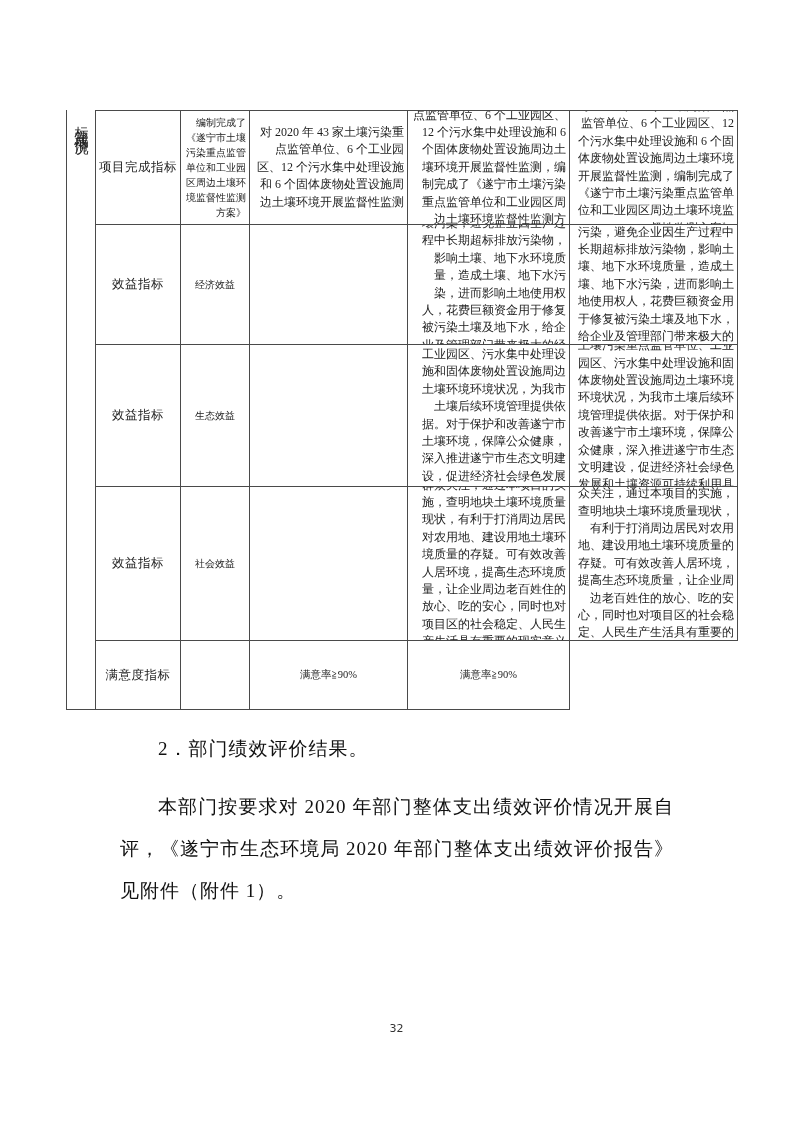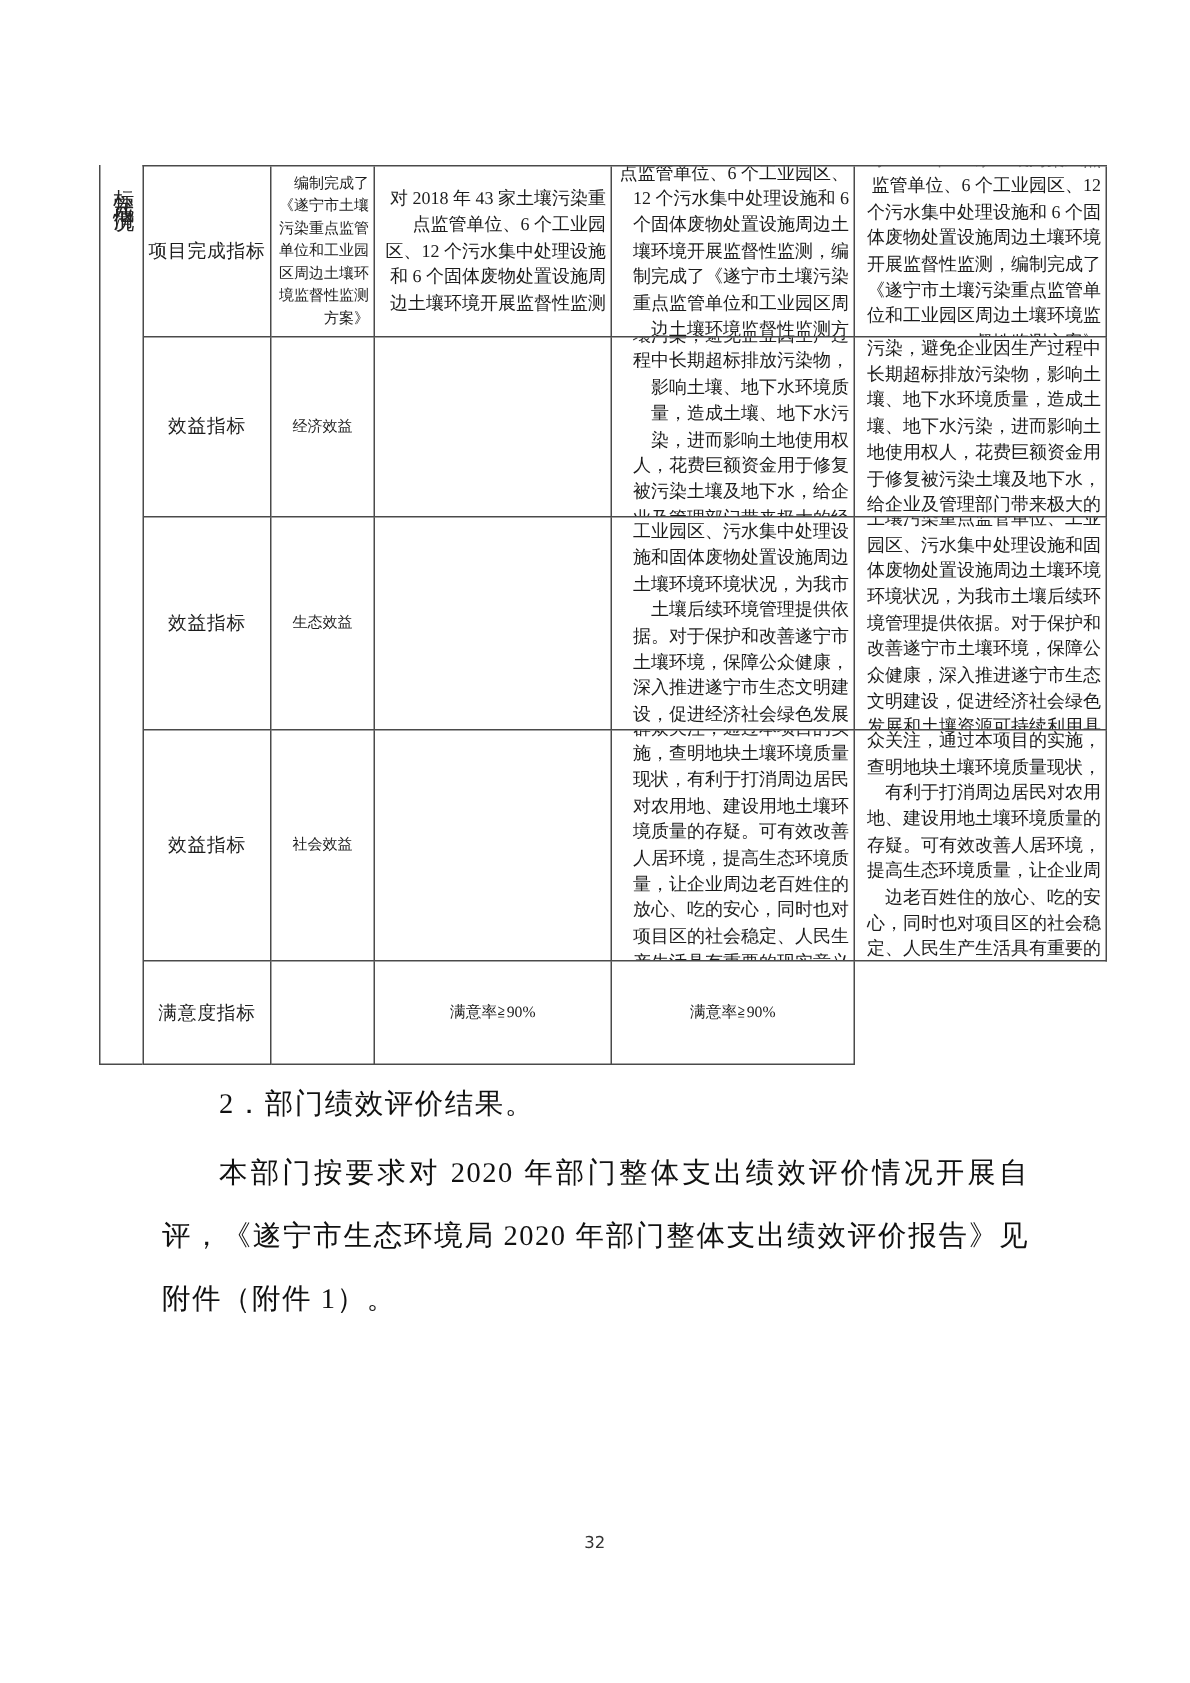--- a/index.html
+++ b/index.html
@@ -50,21 +50,21 @@
   .c-ind{font-size:12.5px;letter-spacing:.5px;}
   .c-sub{font-size:10px;line-height:1.5;}
   .c-txt{font-size:12px;line-height:1.45;}
   .c-pct{font-size:10.5px;}
 
   
   .body-text{
     position:absolute;left:104px;top:712px;width:586px;
   }
   .para{
-    margin:4px;
+    margin:16px;
     font-size:19px;
     line-height:42px;
     letter-spacing:1px;
     text-align:justify;
     text-justify:inter-ideograph;
     text-indent:2em;
     color:#111;
   }
   .para.heading{text-align:left;}
 
@@ -81,21 +81,21 @@
 <div class="page">
 
   <div class="side-cell">
     <span>标完成情况</span>
   </div>
 
   <div class="tbl">
 
     <div class="cell c-ind">项目完成指标</div>
     <div class="cell c-sub">编制完成了《遂宁市土壤污染重点监管单位和工业园区周边土壤环境监督性监测方案》</div>
-    <div class="cell c-txt">对 2018 年 43 家土壤污染重点监管单位、6 个工业园区、12 个污水集中处理设施和 6 个固体废物处置设施周边土壤环境开展监督性监测</div>
+    <div class="cell c-txt">对 2020 年 43 家土壤污染重点监管单位、6 个工业园区、12 个污水集中处理设施和 6 个固体废物处置设施周边土壤环境开展监督性监测</div>
     <div class="cell c-txt">对 2020 年 43 家土壤污染重点监管单位、6 个工业园区、12 个污水集中处理设施和 6 个固体废物处置设施周边土壤环境开展监督性监测，编制完成了《遂宁市土壤污染重点监管单位和工业园区周边土壤环境监督性监测方案》</div>
     <div class="cell c-txt">对 2020 年 43 家土壤污染重点监管单位、6 个工业园区、12 个污水集中处理设施和 6 个固体废物处置设施周边土壤环境开展监督性监测，编制完成了《遂宁市土壤污染重点监管单位和工业园区周边土壤环境监督性监测方案》</div>
 
     <div class="cell c-ind">效益指标</div>
     <div class="cell c-sub">经济效益</div>
     <div class="cell c-txt"></div>
     <div class="cell c-txt">项目的实施将有利于防范土壤污染，避免企业因生产过程中长期超标排放污染物，影响土壤、地下水环境质量，造成土壤、地下水污染，进而影响土地使用权人，花费巨额资金用于修复被污染土壤及地下水，给企业及管理部门带来极大的经济效益。</div>
     <div class="cell c-txt">项目的实施将有利于防范土壤污染，避免企业因生产过程中长期超标排放污染物，影响土壤、地下水环境质量，造成土壤、地下水污染，进而影响土地使用权人，花费巨额资金用于修复被污染土壤及地下水，给企业及管理部门带来极大的经济效益。</div>
 
     <div class="cell c-ind">效益指标</div>

